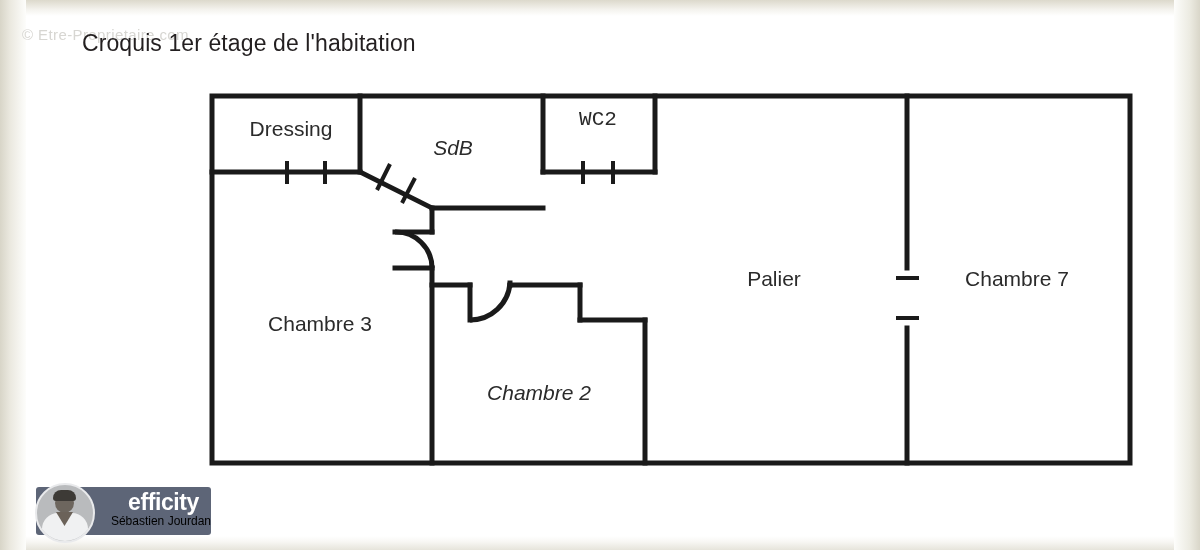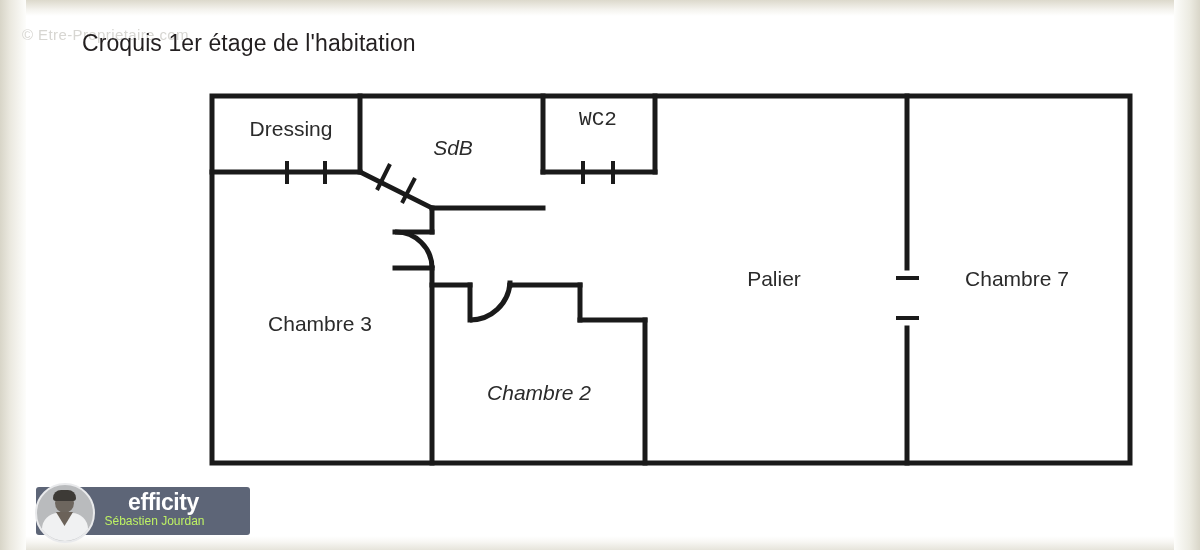--- a/index.html
+++ b/index.html
@@ -32,31 +32,31 @@
 
   #plan{position:absolute;left:0;top:0;width:1200px;height:550px;}
   .roomlabel{
     position:absolute;font-size:21px;color:#2b2b2b;white-space:nowrap;
     transform:translate(-50%,-50%);
   }
 
   
   #badge{
     position:absolute;left:36px;top:487px;width:175px;height:48px;
-    background:#5d6577;border-radius:3px;padding-left:39px;
+    background:#5d6577;border-radius:3px;
   }
   #badge-inner{position:absolute;inset:0;}
   #brand{
     position:absolute;left:80px;top:3px;width:95px;
     text-align:center;color:#ffffff;font-size:23px;font-weight:bold;
     letter-spacing:-.4px;line-height:24px;
   }
   #agent{
     position:absolute;left:62px;top:27px;width:113px;
-    text-align:center;color:#bef264;font-size:12px;line-height:14px;
+    text-align:right;color:#000000;font-size:12px;line-height:14px;
     white-space:nowrap;
   }
   #avatar{
     position:absolute;left:-1px;top:-4px;width:56px;height:56px;border-radius:50%;
     background:#b9bbbd;overflow:hidden;border:2px solid #e9eaec;
   }
   .av-head{position:absolute;left:18px;top:8px;width:19px;height:20px;border-radius:50%;background:#6d665e;}
   .av-hair{position:absolute;left:16px;top:5px;width:23px;height:11px;border-radius:11px 11px 4px 4px;background:#3d3a36;}
   .av-body{position:absolute;left:5px;top:28px;width:46px;height:30px;border-radius:16px 16px 0 0;background:#f0f1f2;}
   .av-collar{position:absolute;left:19px;top:27px;width:17px;height:14px;background:#6b6259;

